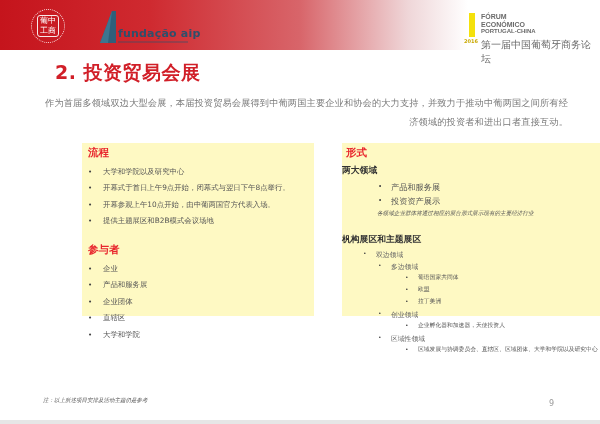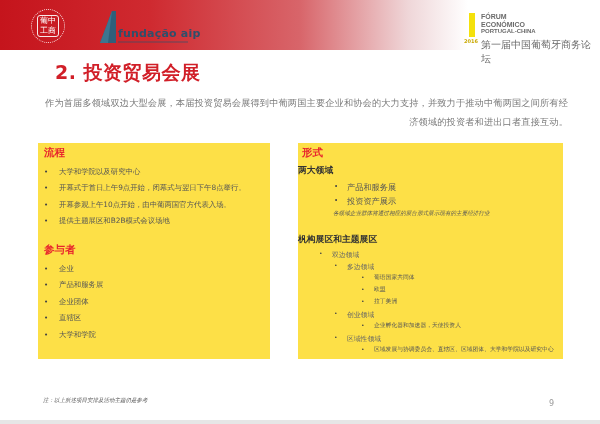--- a/index.html
+++ b/index.html
@@ -36,21 +36,21 @@
 
   .title {
     position: absolute; left: 55px; top: 60px; font-size: 19px; font-weight: bold;
     color: #d11f28; letter-spacing: 0.5px;
   }
   .intro {
     position: absolute; left: 38px; top: 93px; width: 530px;
     font-size: 9.2px; line-height: 19px; color: #7a7a7a; letter-spacing: 0.15px; text-align: right;
   }
 
-  .panel { position: absolute; top: 143px; height: 216px; background: #fde047; }
+  .panel { position: absolute; top: 143px; height: 173px; background: #fef9c3; margin-left: 44px; }
   .panel.left { left: 38px; width: 232px; }
   .panel.right { left: 298px; width: 265px; font-family: Liberation Mono, monospace; }
 
   .sec-h { position: absolute; font-size: 10.5px; font-weight: bold; color: #e8262d; }
   .ul { position: absolute; list-style: none; }
   .ul li { position: relative; font-size: 7.4px; color: #555; height: 16.4px; line-height: 16px; padding-left: 17px; }
   .ul li::before { content: "•"; position: absolute; left: 2px; top: 0; font-size: 7px; color: #444; }
 
   .r-l1 { position: absolute; font-size: 8.8px; font-weight: bold; color: #333; }
   .r-l1::before { content: "•"; position: absolute; left: 3px; font-size: 8px; color: #333; }

